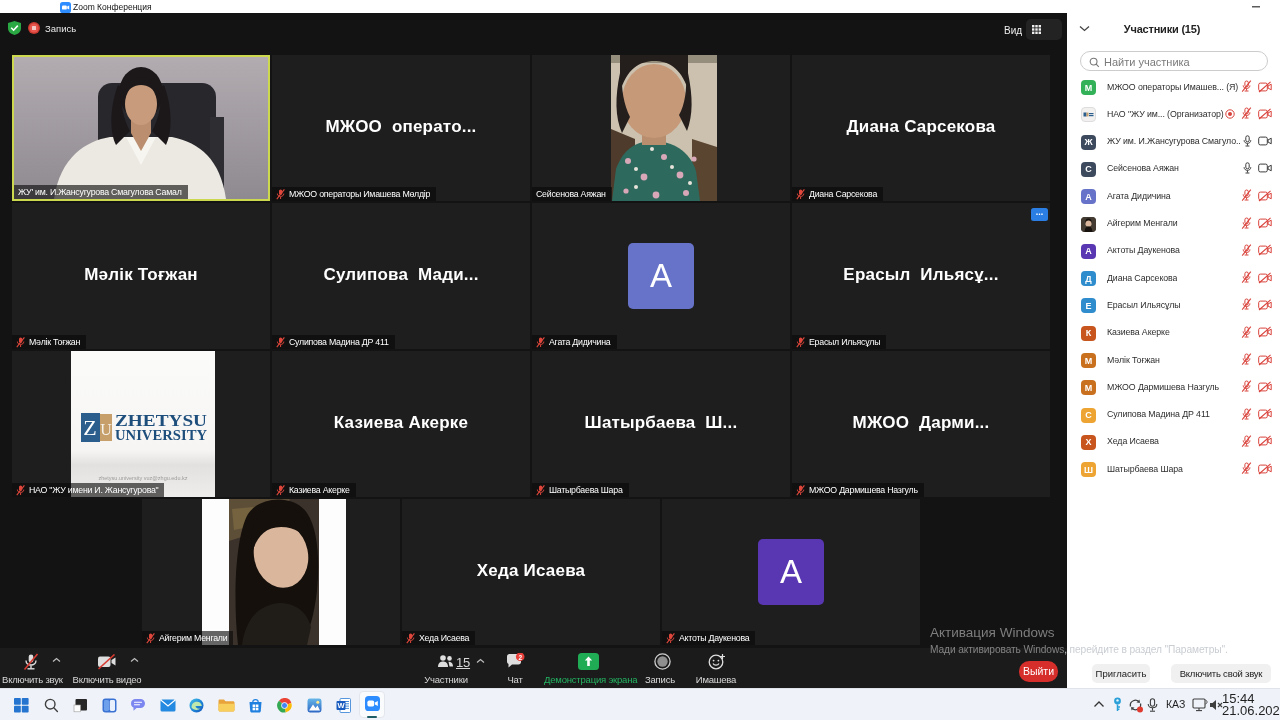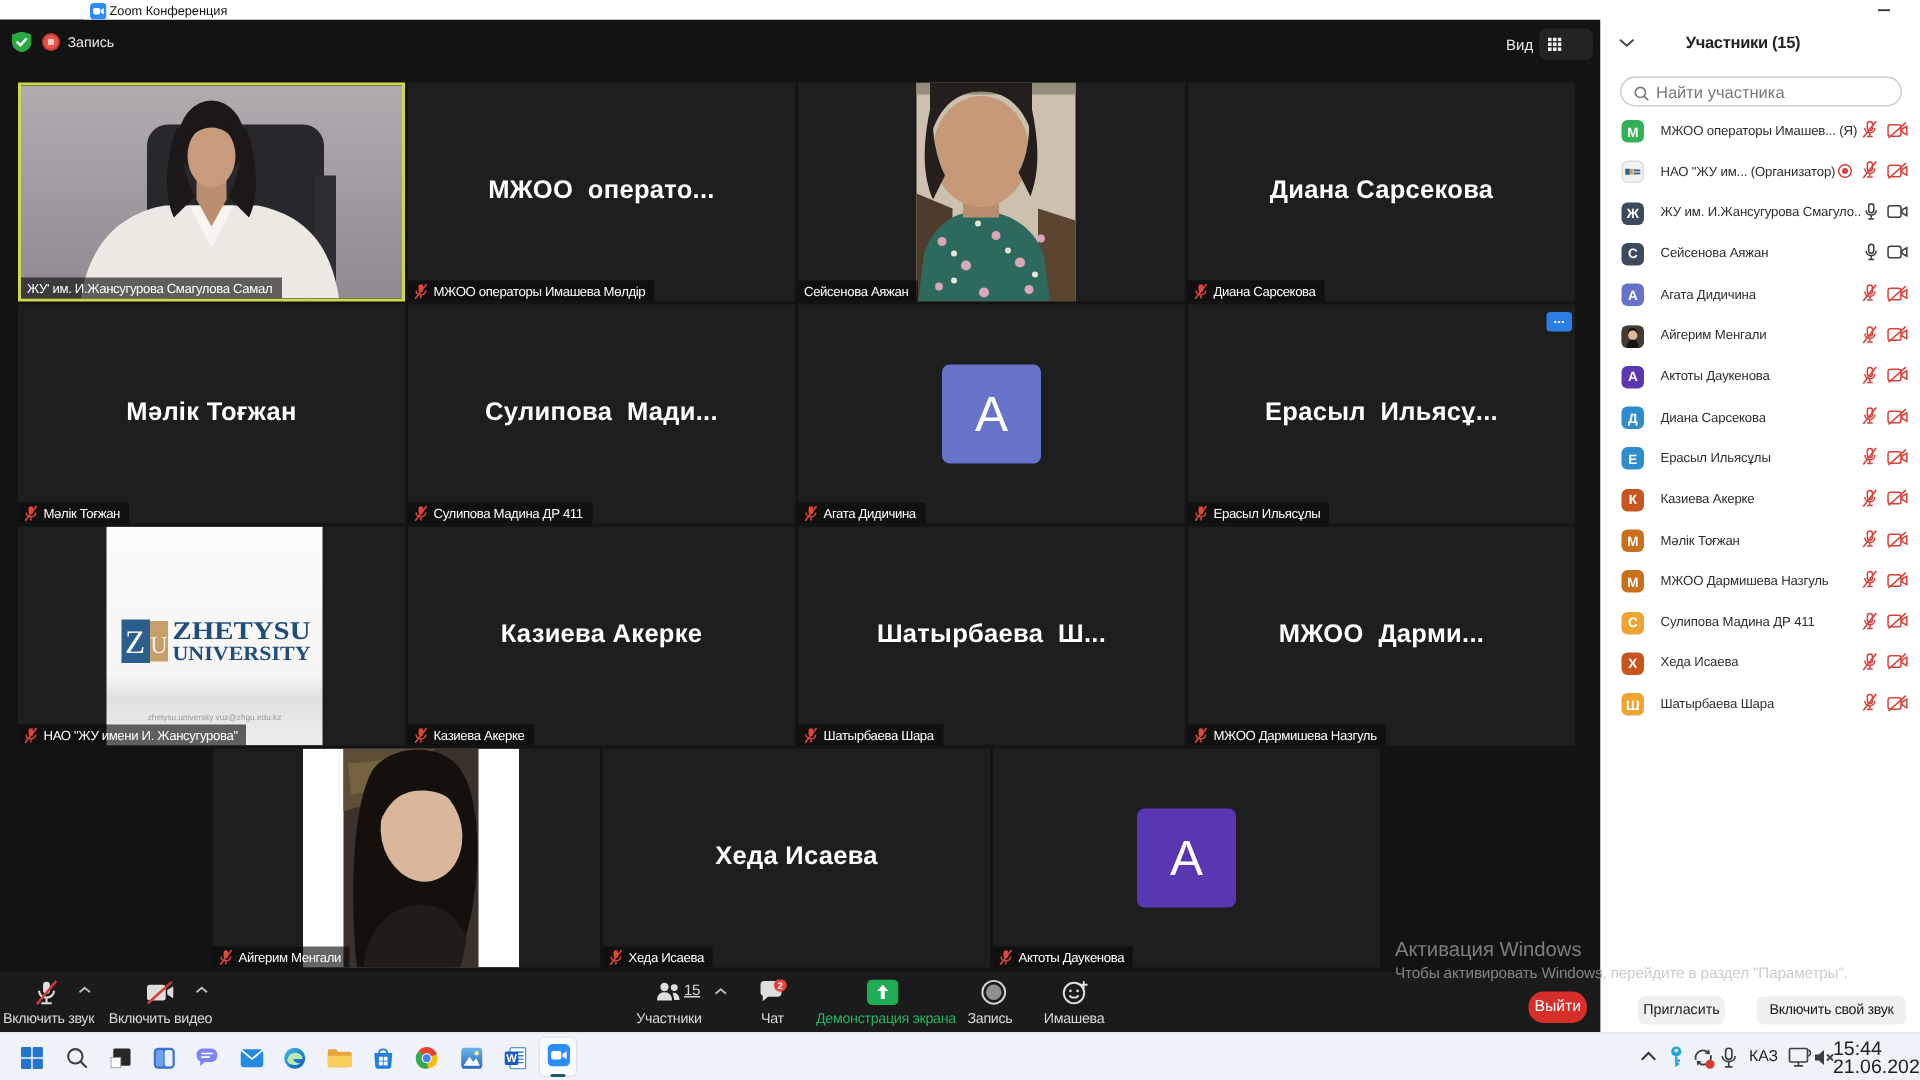--- a/index.html
+++ b/index.html
@@ -292,21 +292,21 @@
       <svg class="abs" style="left:130px;top:9px" width="9" height="6" viewBox="0 0 9 6">
           <path d="M1 4.5 L4.5 1.5 L8 4.5" stroke="#bdbdbd" stroke-width="1.2" fill="none"></path>
         </svg>
       <div class="tb-lab" style="left:72px;top:26px;width:70px;">Включить видео</div>
       <svg class="abs" style="left:437px;top:6px" width="17" height="15" viewBox="0 0 17 15">
         <circle cx="6" cy="4" r="2.8" fill="#dedede"></circle>
           <path d="M1 13 C1 8.5 4 7.5 6 7.5 C8 7.5 11 8.5 11 13 Z" fill="#dedede"></path>
         <circle cx="12.5" cy="4.4" r="2.3" fill="#dedede"></circle>
           <path d="M11.5 7.8 C13.5 7.8 16 8.8 16 12.6 L12.5 12.6" fill="#dedede"></path>
       </svg>
-      <div class="tb-lab" style="left:456px;top:7px;font-size:10px;text-decoration:underline;">15</div>
+      <div class="tb-lab" style="left:456px;top:7px;font-size:13px;text-decoration:underline;">15</div>
       <svg class="abs" style="left:476px;top:10px" width="9" height="6" viewBox="0 0 9 6">
           <path d="M1 4.5 L4.5 1.5 L8 4.5" stroke="#bdbdbd" stroke-width="1.2" fill="none"></path>
         </svg>
       <div class="tb-lab" style="left:411px;top:26px;width:70px;">Участники</div>
       <svg class="abs" style="left:506px;top:5px" width="19" height="17" viewBox="0 0 19 17">
         <path d="M1 3.5 C1 2 2 1 3.5 1 L12.5 1 C14 1 15 2 15 3.5 L15 9 C15 10.5 14 11.5 12.5 11.5 L6 11.5 L2.5 14.5 L2.5 11 C1.5 10.5 1 9.5 1 8.5 Z" fill="#dedede"></path>
         <circle cx="14.2" cy="3.8" r="4.3" fill="#e8403a"></circle>
         <text x="14.2" y="6.6" font-size="6.5" fill="#fff" text-anchor="middle" font-weight="bold">2</text>
       </svg>
       <div class="tb-lab" style="left:495px;top:26px;width:40px;">Чат</div>
@@ -762,14 +762,14 @@
         <line x1="7" y1="10" x2="7" y2="12.4" stroke="#3f3f3f" stroke-width="1.1"></line>
       <path d="M13.5 2 C15.5 2.6 15.5 5.4 13.5 6" fill="none" stroke="#3f3f3f" stroke-width="1"></path>
     </svg>
     <svg class="abs" style="left:1209px;top:10px" width="14" height="12" viewBox="0 0 14 12">
       <path d="M1 4 L3.5 4 L7 1 L7 11 L3.5 8 L1 8 Z" fill="#3f3f3f"></path>
       <path d="M9 4 L13 8 M13 4 L9 8" stroke="#3f3f3f" stroke-width="1.2"></path>
     </svg>
     <div class="abs" style="left:1222px;top:4px;width:50px;font-size:13px;color:#1f1f1f;line-height:12px;">15:44<br>21.06.2022</div>
   </div>
   <div class="abs" style="left:930px;top:625px;font-size:13.5px;color:#7e7e7e;white-space:nowrap;z-index:30;">Активация Windows</div>
-  <div class="abs" style="left:930px;top:644px;font-size:10.2px;white-space:nowrap;letter-spacing:-0.1px;z-index:30;"><span style="color:#838383;">Чтобы активировать Windows</span><span style="color:#c9cdd2;">, перейдите в раздел "Параметры".</span></div>
+  <div class="abs" style="left:930px;top:644px;font-size:10.2px;white-space:nowrap;letter-spacing:-0.1px;z-index:30;"><span style="color:#838383;">Мади активировать Windows</span><span style="color:#c9cdd2;">, перейдите в раздел "Параметры".</span></div>
 </div>
 
 </body></html>

